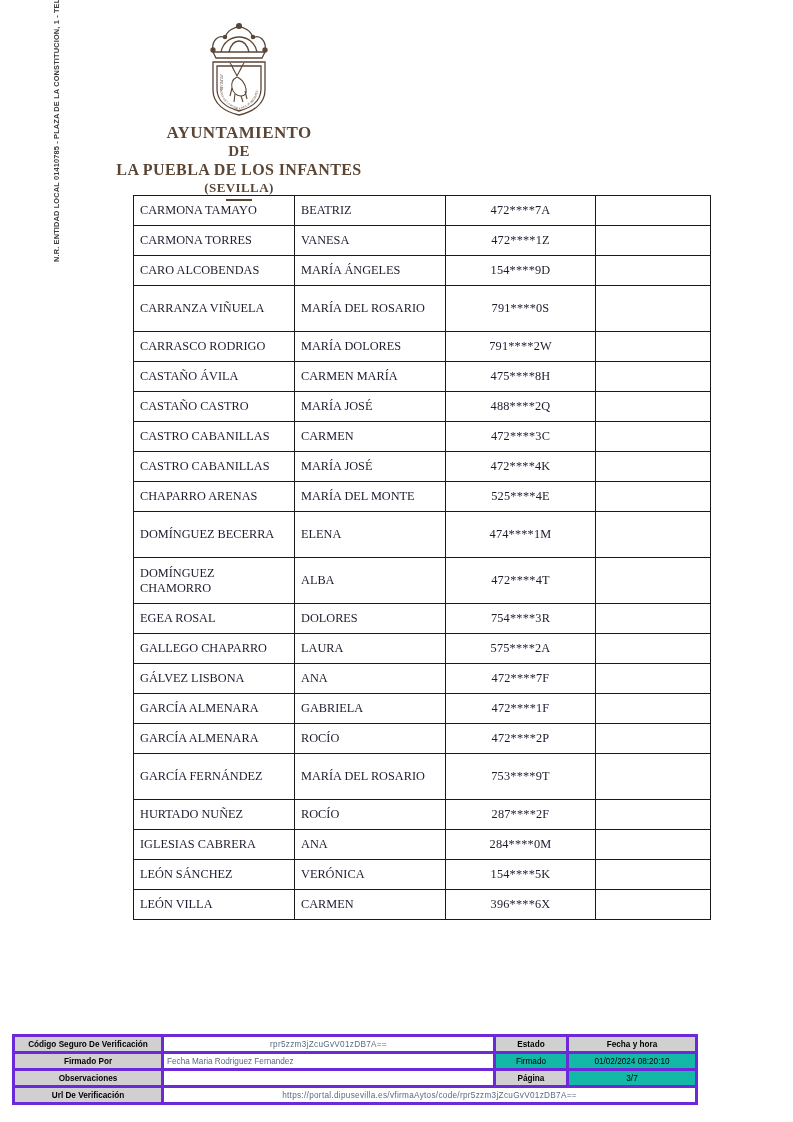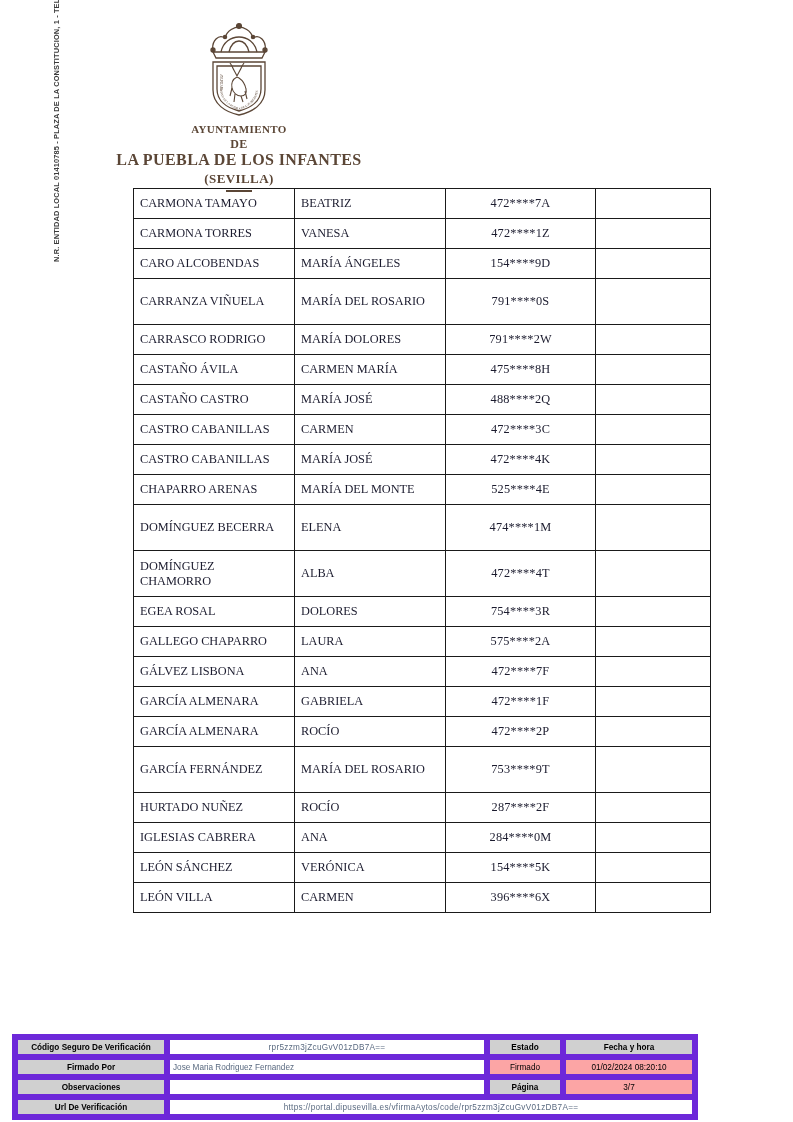--- a/index.html
+++ b/index.html
@@ -29,22 +29,22 @@
     margin: 0 auto;
     display: block;
   }
   .head-line {
     color: #5b4636;
     font-family: "Liberation Serif", serif;
     line-height: 1.05;
     letter-spacing: 0.4px;
     white-space: nowrap;
   }
-  #head-ayto  { font-size: 11px; font-weight: 700; margin-top: 6px; }
-  #head-de    { font-size: 12px; font-weight: 700; margin-top: 2px; }
+  #head-ayto  { font-size: 17px; font-weight: 700; margin-top: 6px; }
+  #head-de    { font-size: 15px; font-weight: 700; margin-top: 2px; }
   #head-town  { font-size: 16px;   font-weight: 700; margin-top: 2px; }
   #head-prov  { font-size: 13px; font-weight: 700; margin-top: 3px; }
   #head-rule  {
     width: 26px; height: 2px; background: #5b4636;
     margin: 4px auto 0 auto;
   }
 
   
   #margin-text {
     position: absolute;
@@ -60,21 +60,21 @@
     letter-spacing: 0.15px;
     white-space: nowrap;
     direction: ltr;
   }
   #margin-text-inner { display: block; }
 
   
   #data-table {
     position: absolute;
     left: 133px;
-    top: 188px;
+    top: 195px;
     width: 525px;
     border-collapse: collapse;
     table-layout: fixed;
   }
   #data-table td {
     border: 1px solid #1a1a1a;
     font-family: "Liberation Serif", serif;
     font-size: 12.3px;
     color: #1b1b2e;
     padding: 3px 6px;
@@ -99,21 +99,21 @@
   #footer-table {
     position: absolute;
     left: 0;
     top: 0;
     width: 686px;
     border-collapse: collapse;
     table-layout: fixed;
     border: 2px solid #000;
   }
   #footer-table td {
-    border: 6px solid #6d28d9;
+    border: 3px solid #6d28d9;
     font-family: "Liberation Sans", sans-serif;
     font-size: 8.2px;
     height: 14px;
     padding: 0 3px;
   }
   td.f-label {
     width: 140px;
     background: #d0d0d0;
     font-weight: 700;
     text-align: center;
@@ -138,21 +138,21 @@
   td.f-head {
     background: #d0d0d0;
     font-weight: 700;
     text-align: center;
     color: #000;
     width: 64px;
     margin-top: 48px;
   }
   td.f-head.wide { width: 120px; }
   td.f-cell {
-    background: #fca5a5;
+    background: #14b8a6;
     text-align: center;
     color: #000;
     font-weight: 400;
   }
 </style>
 </head>
 <body>
 
 <div id="header-block">
 
@@ -341,21 +341,21 @@
   <table id="footer-table">
     <tbody>
       <tr>
         <td class="f-label">Código Seguro De Verificación</td>
         <td class="f-value mono">rpr5zzm3jZcuGvV01zDB7A==</td>
         <td class="f-head">Estado</td>
         <td class="f-head wide">Fecha y hora</td>
       </tr>
       <tr>
         <td class="f-label">Firmado Por</td>
-        <td class="f-value name">Jose Maria Rodriguez Fernandez</td>
+        <td class="f-value name">Fecha Maria Rodriguez Fernandez</td>
         <td class="f-cell">Firmado</td>
         <td class="f-cell">01/02/2024 08:20:10</td>
       </tr>
       <tr>
         <td class="f-label">Observaciones</td>
         <td class="f-value"></td>
         <td class="f-head">Página</td>
         <td class="f-cell">3/7</td>
       </tr>
       <tr>

